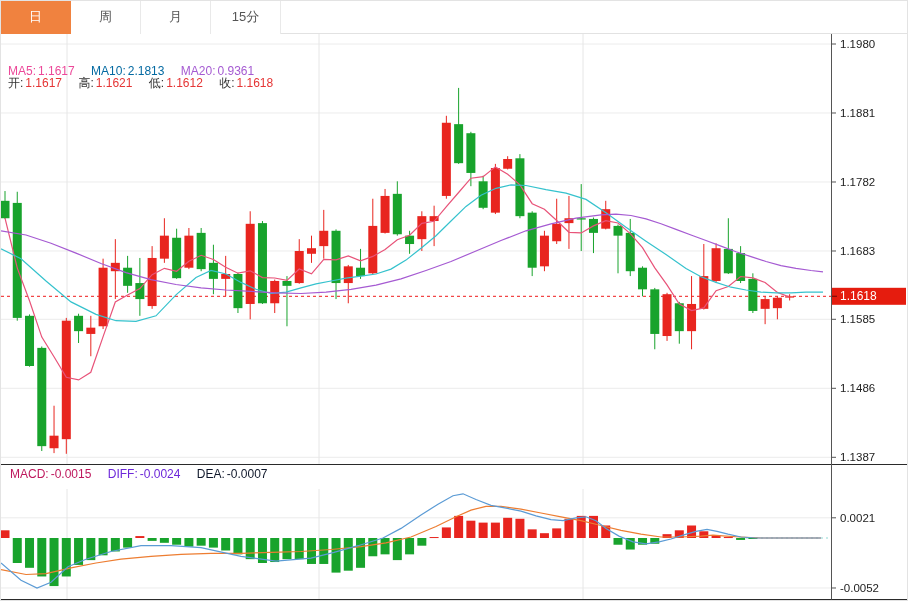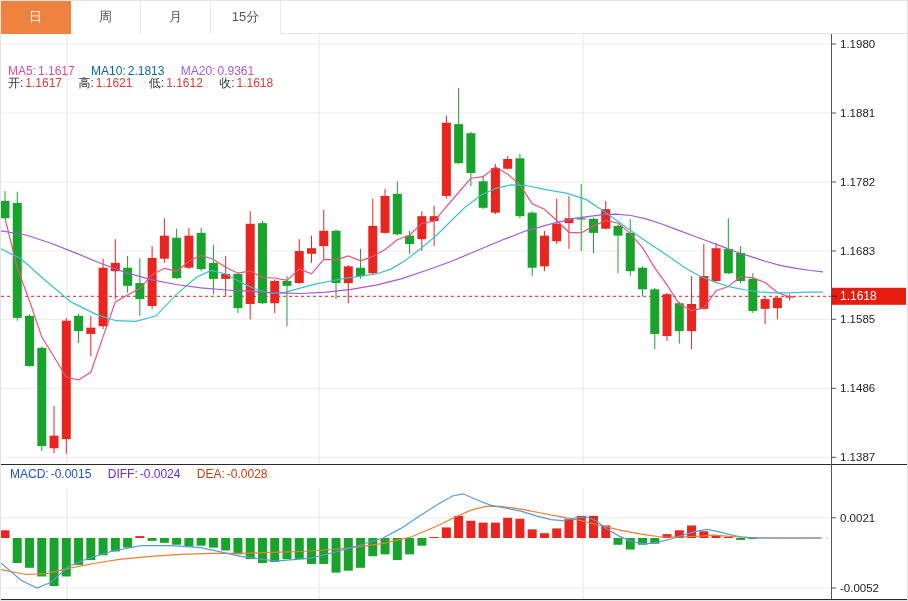--- a/index.html
+++ b/index.html
@@ -13,23 +13,23 @@
   .ohlc-row{left:7px;top:34px;margin-top:40px;}
   .ma-row{left:7px;top:63px;}
   .macd-row{left:9px;top:466px;}
   .pair{margin-right:13px;}
   .pair .lbl{color:#333;}
   .pair .val{margin-left:2px;}
   .red-val{color:#e53535;}
   .ma5-c{color:#ec4899;}
   .ma10-c{color:#0369a1;}
   .ma20-c{color:#a55ad2;}
-  .macd-c{color:#1d4ed8;}
+  .macd-c{color:#be185d;}
   .diff-c{color:#6d28d9;}
-  .dea-c{color:#c2410c;}
+  .dea-c{color:#0f172a;}
 </style>
 </head>
 <body>
 
 <div class="app">
 
   <div class="toolbar">
     <div class="tab active">日</div>
     <div class="tab">周</div>
     <div class="tab">月</div>
@@ -302,16 +302,16 @@
 
   <div class="overlay ma-row">
     <span class="pair"><span class="ma5-c">MA5:</span><span class="ma5-c val">1.1617</span></span>
     <span class="pair"><span class="ma10-c">MA10:</span><span class="ma10-c val">2.1813</span></span>
     <span class="pair"><span class="ma20-c">MA20:</span><span class="ma20-c val">0.9361</span></span>
   </div>
 
   <div class="overlay macd-row">
     <span class="pair"><span class="macd-c">MACD:</span><span class="macd-c val">-0.0015</span></span>
     <span class="pair"><span class="diff-c">DIFF:</span><span class="diff-c val">-0.0024</span></span>
-    <span class="pair"><span class="dea-c">DEA:</span><span class="dea-c val">-0.0028</span></span>
+    <span class="pair"><span class="dea-c">DEA:</span><span class="dea-c val">-0.0007</span></span>
   </div>
 
 </div>
 
 </body></html>

